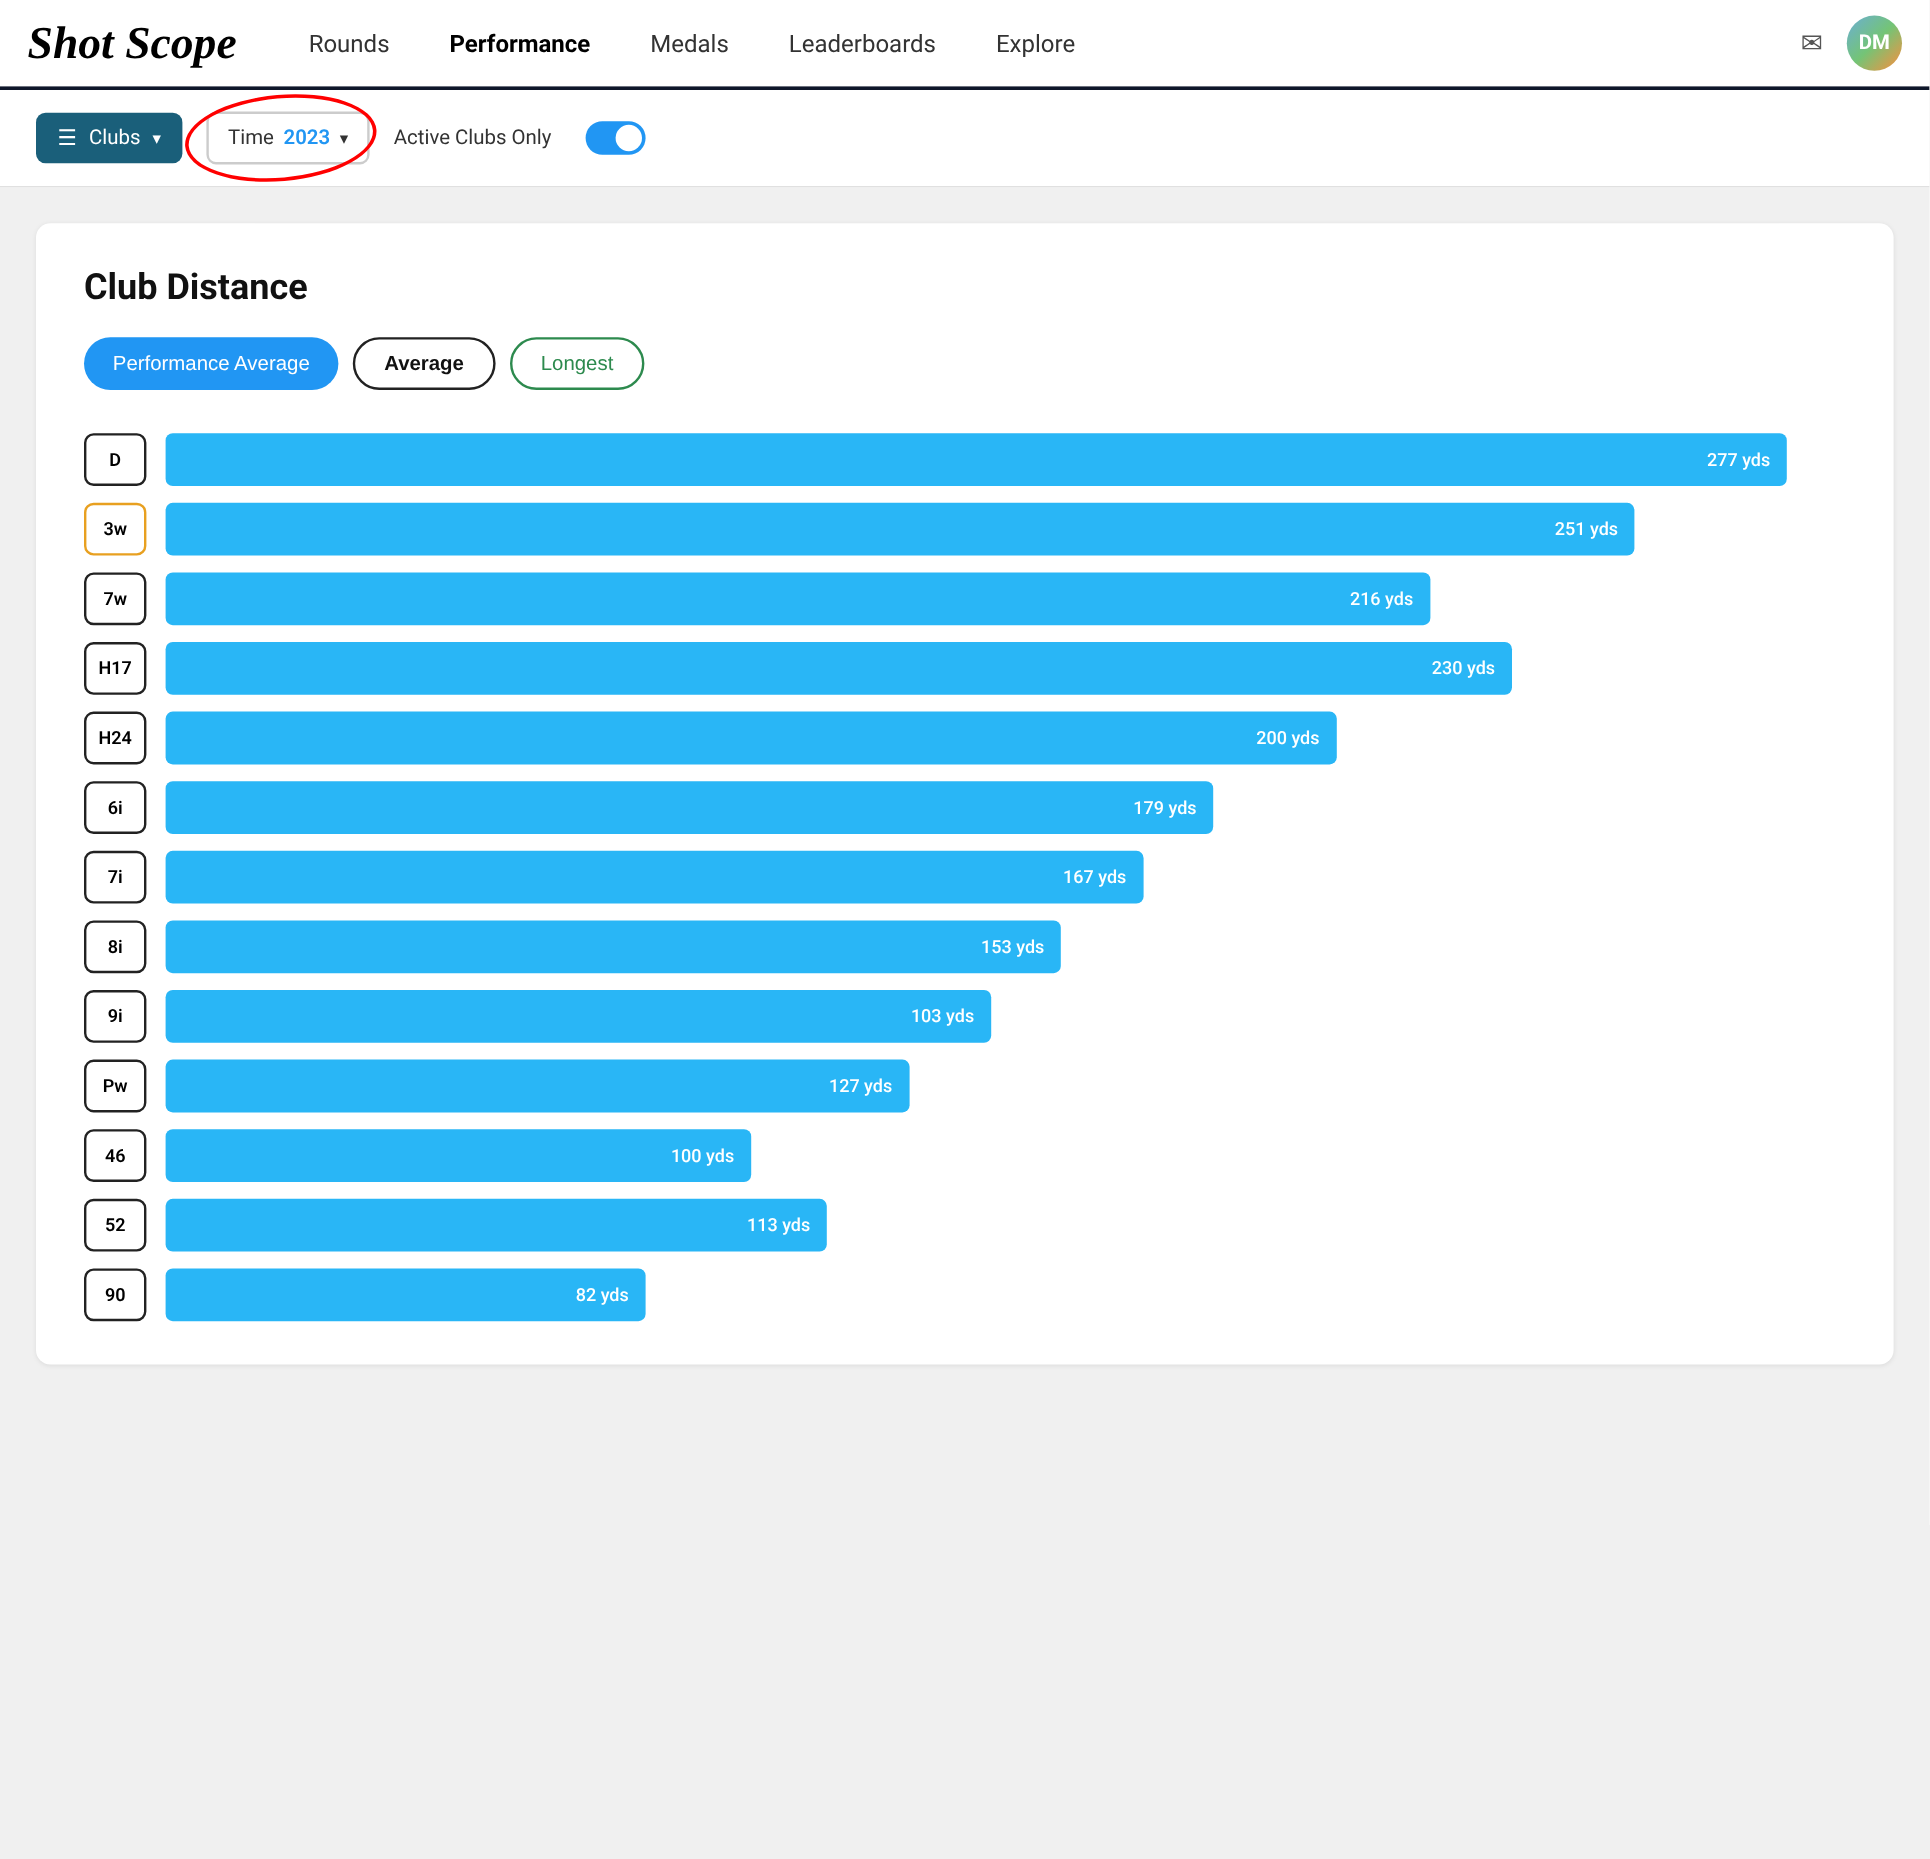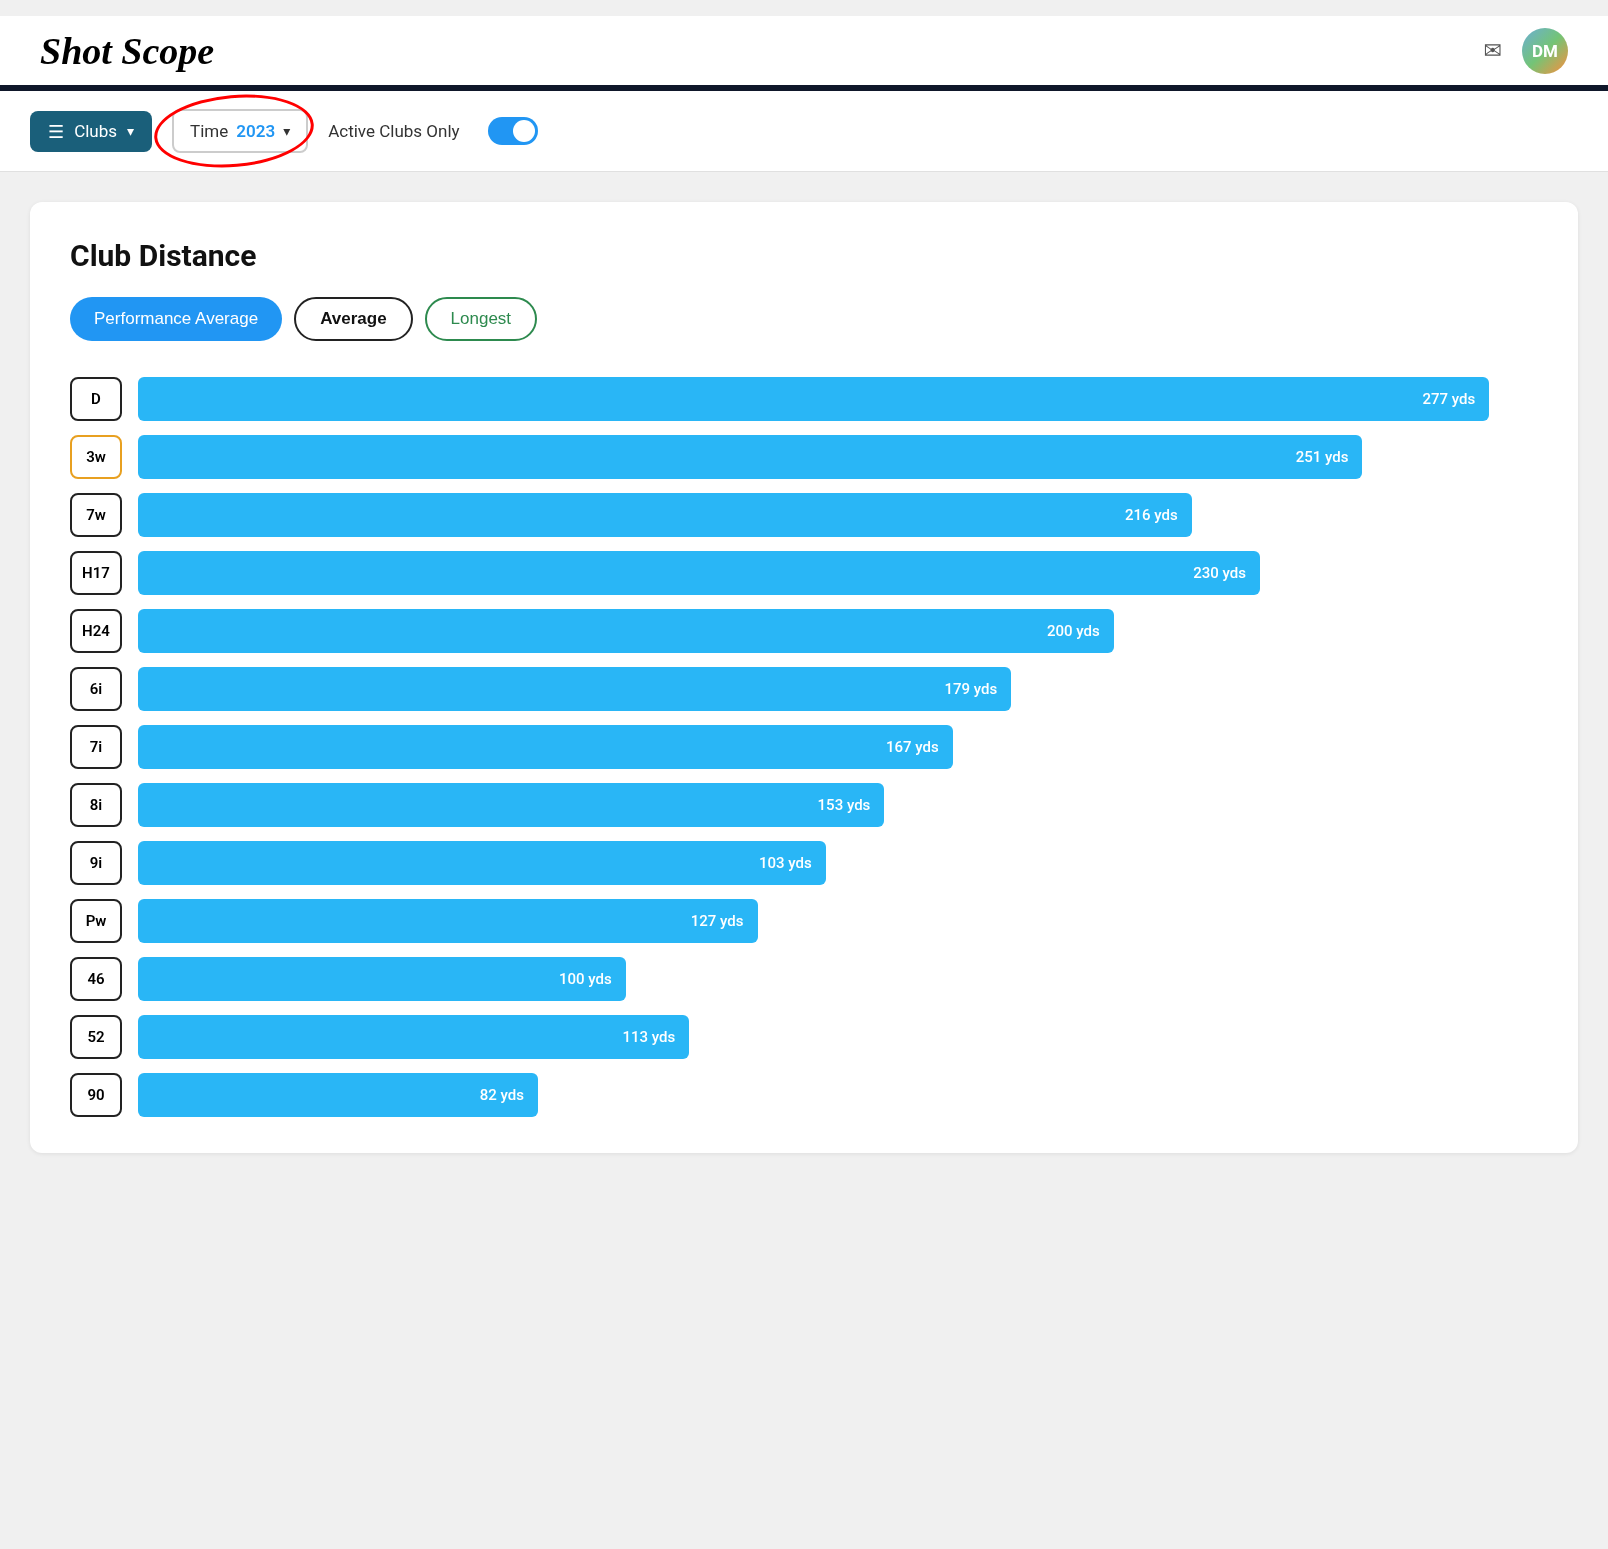--- a/index.html
+++ b/index.html
@@ -8,24 +8,23 @@
       background: #f0f0f0;
       min-height: 1549px;
       width: 1608px;
     }
 
     
     .header {
       display: flex;
       align-items: center;
       background: #fff;
-      padding: 0 40px;
+      padding: 0 23px;
       height: 75px;
-      border-bottom: 6px solid #0f172a;
-      margin-top: 16px;
+      border-bottom: 3px solid #0f172a;
     }
     .logo {
       font-family: Georgia, serif;
       font-style: italic;
       font-size: 38px;
       font-weight: bold;
       color: #000;
       margin-right: 60px;
       white-space: nowrap;
     }
@@ -254,20 +253,27 @@
       font-size: 15px;
       font-weight: 500;
       white-space: nowrap;
     }
   </style>
 </head>
 <body>
 
 <header class="header">
   <div class="logo">Shot Scope</div>
+  <nav class="nav">
+    <a class="nav-item">Rounds</a>
+    <a class="nav-item active">Performance</a>
+    <a class="nav-item">Medals</a>
+    <a class="nav-item">Leaderboards</a>
+    <a class="nav-item">Explore</a>
+  </nav>
   <div class="header-right">
     <span class="mail-icon">✉</span>
     <div class="avatar">DM</div>
   </div>
 </header>
 
 <div class="filter-bar">
   <div class="clubs-dropdown">
     <span class="hamburger-icon">☰</span>
     <span>Clubs</span>

